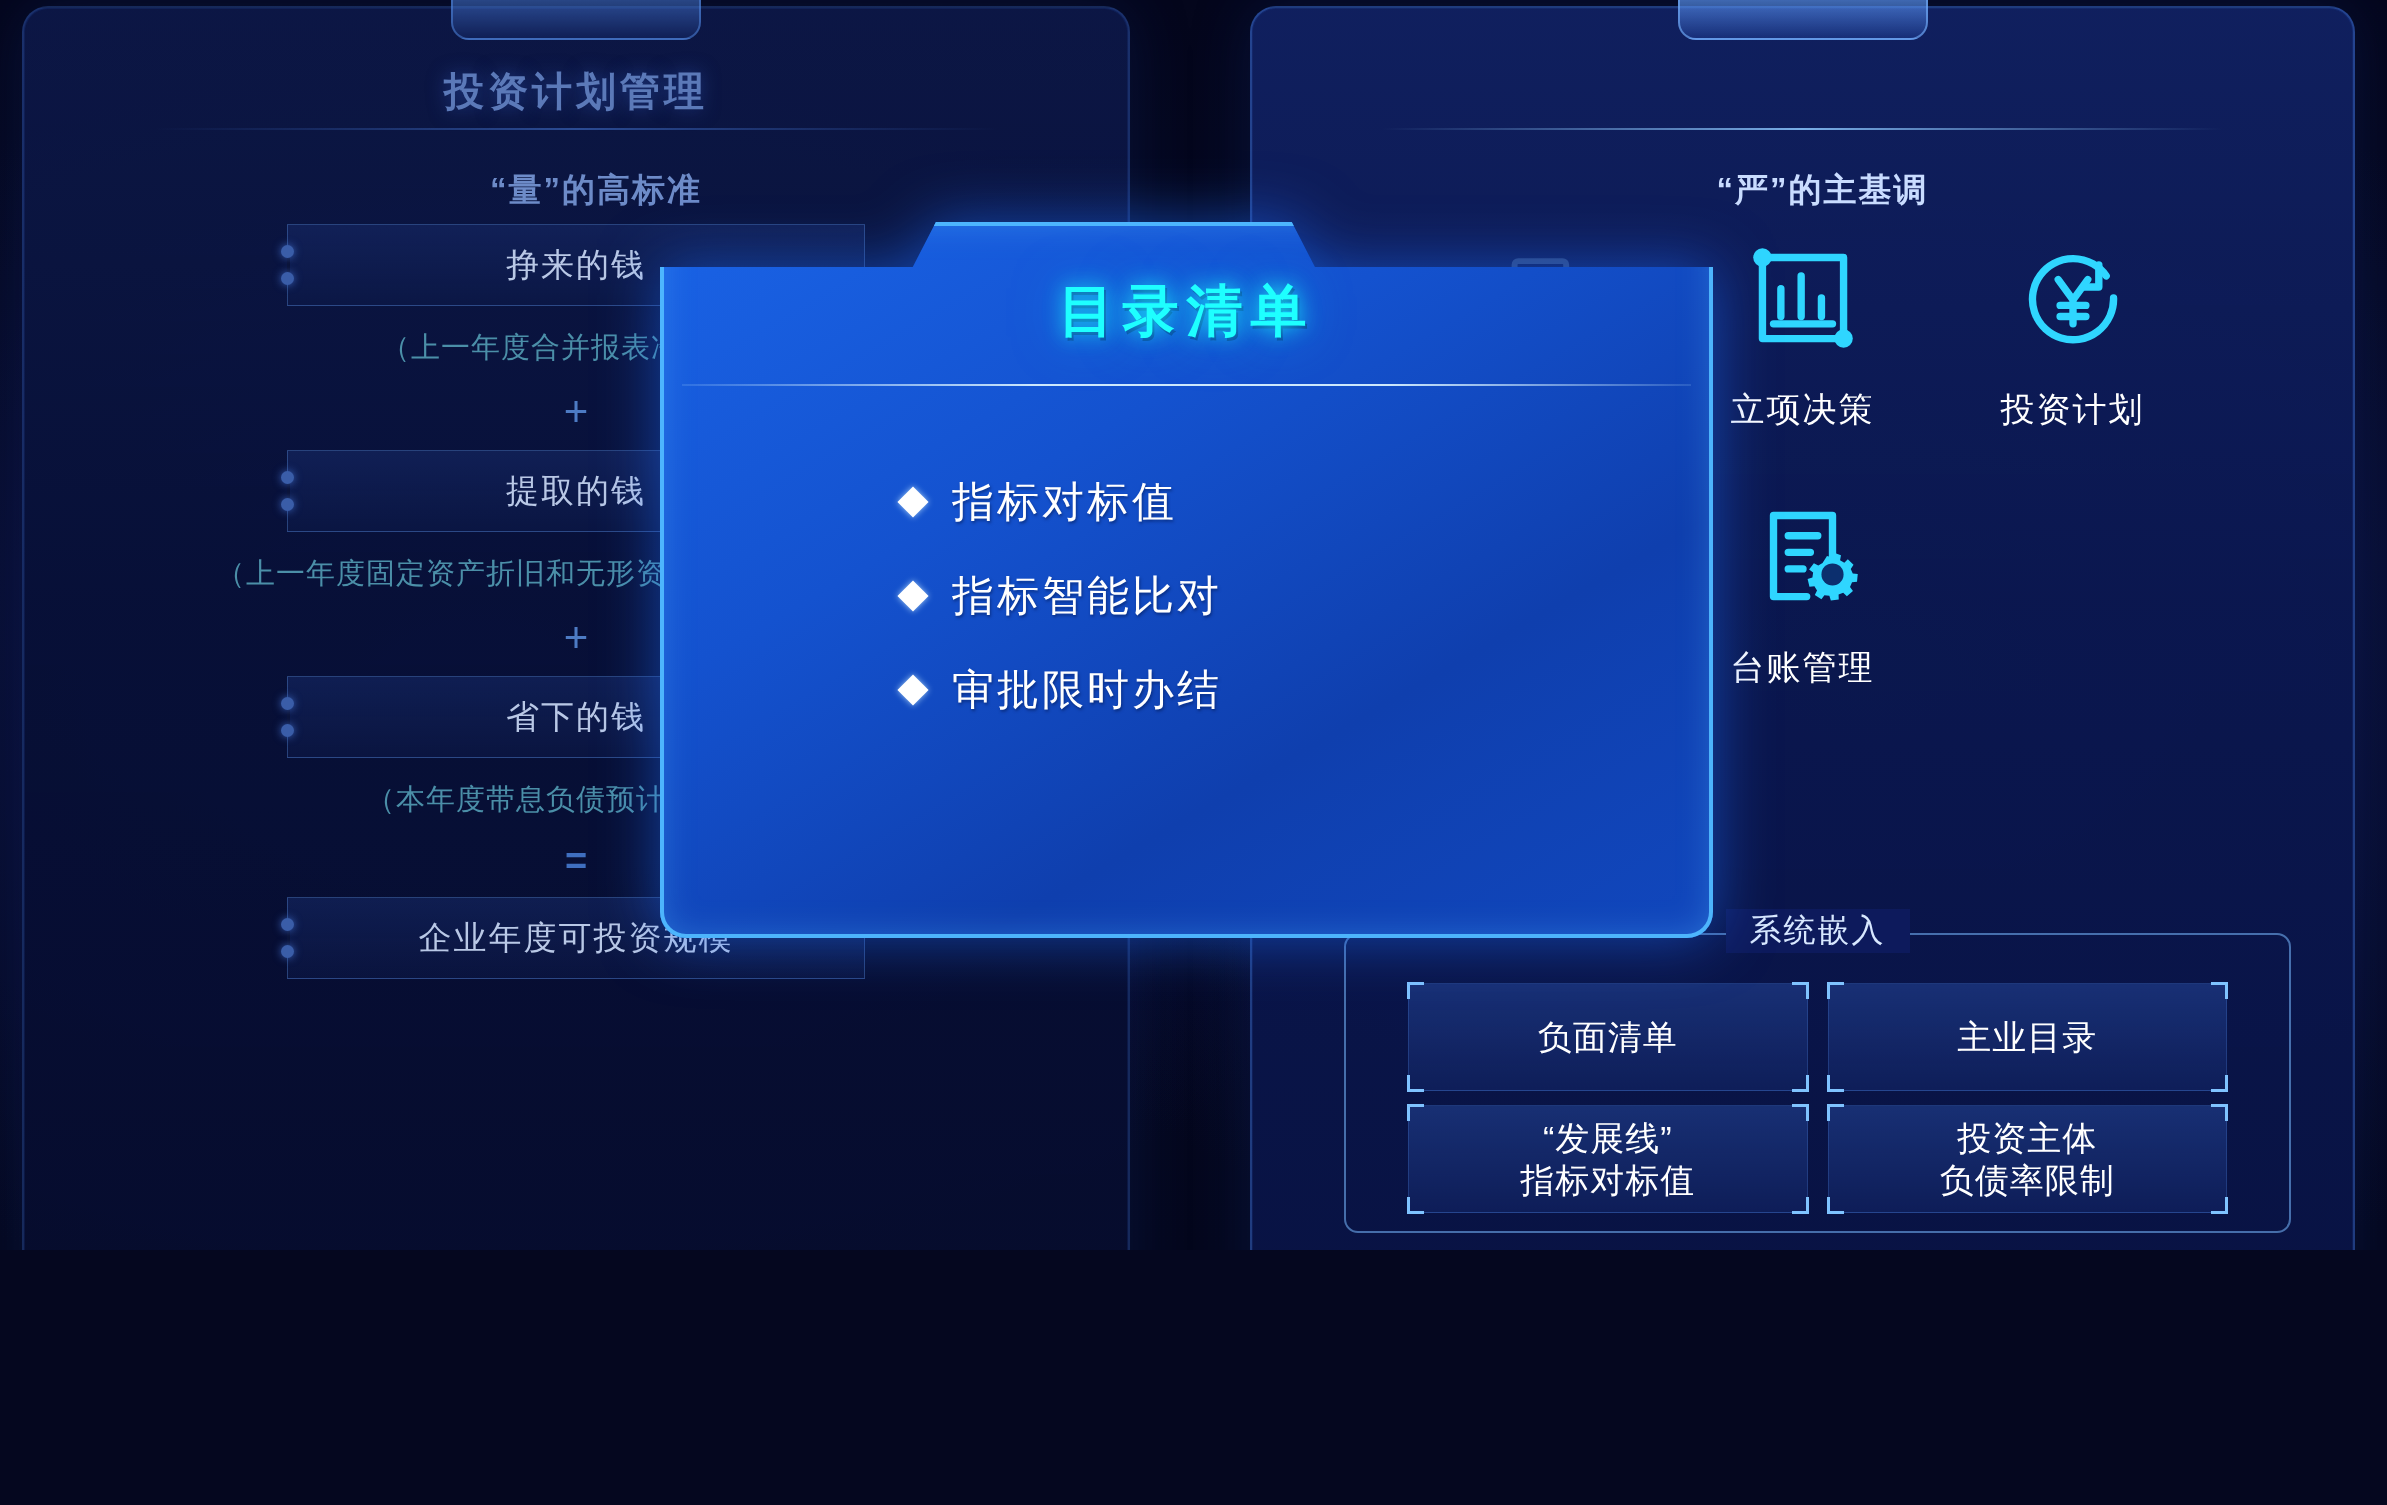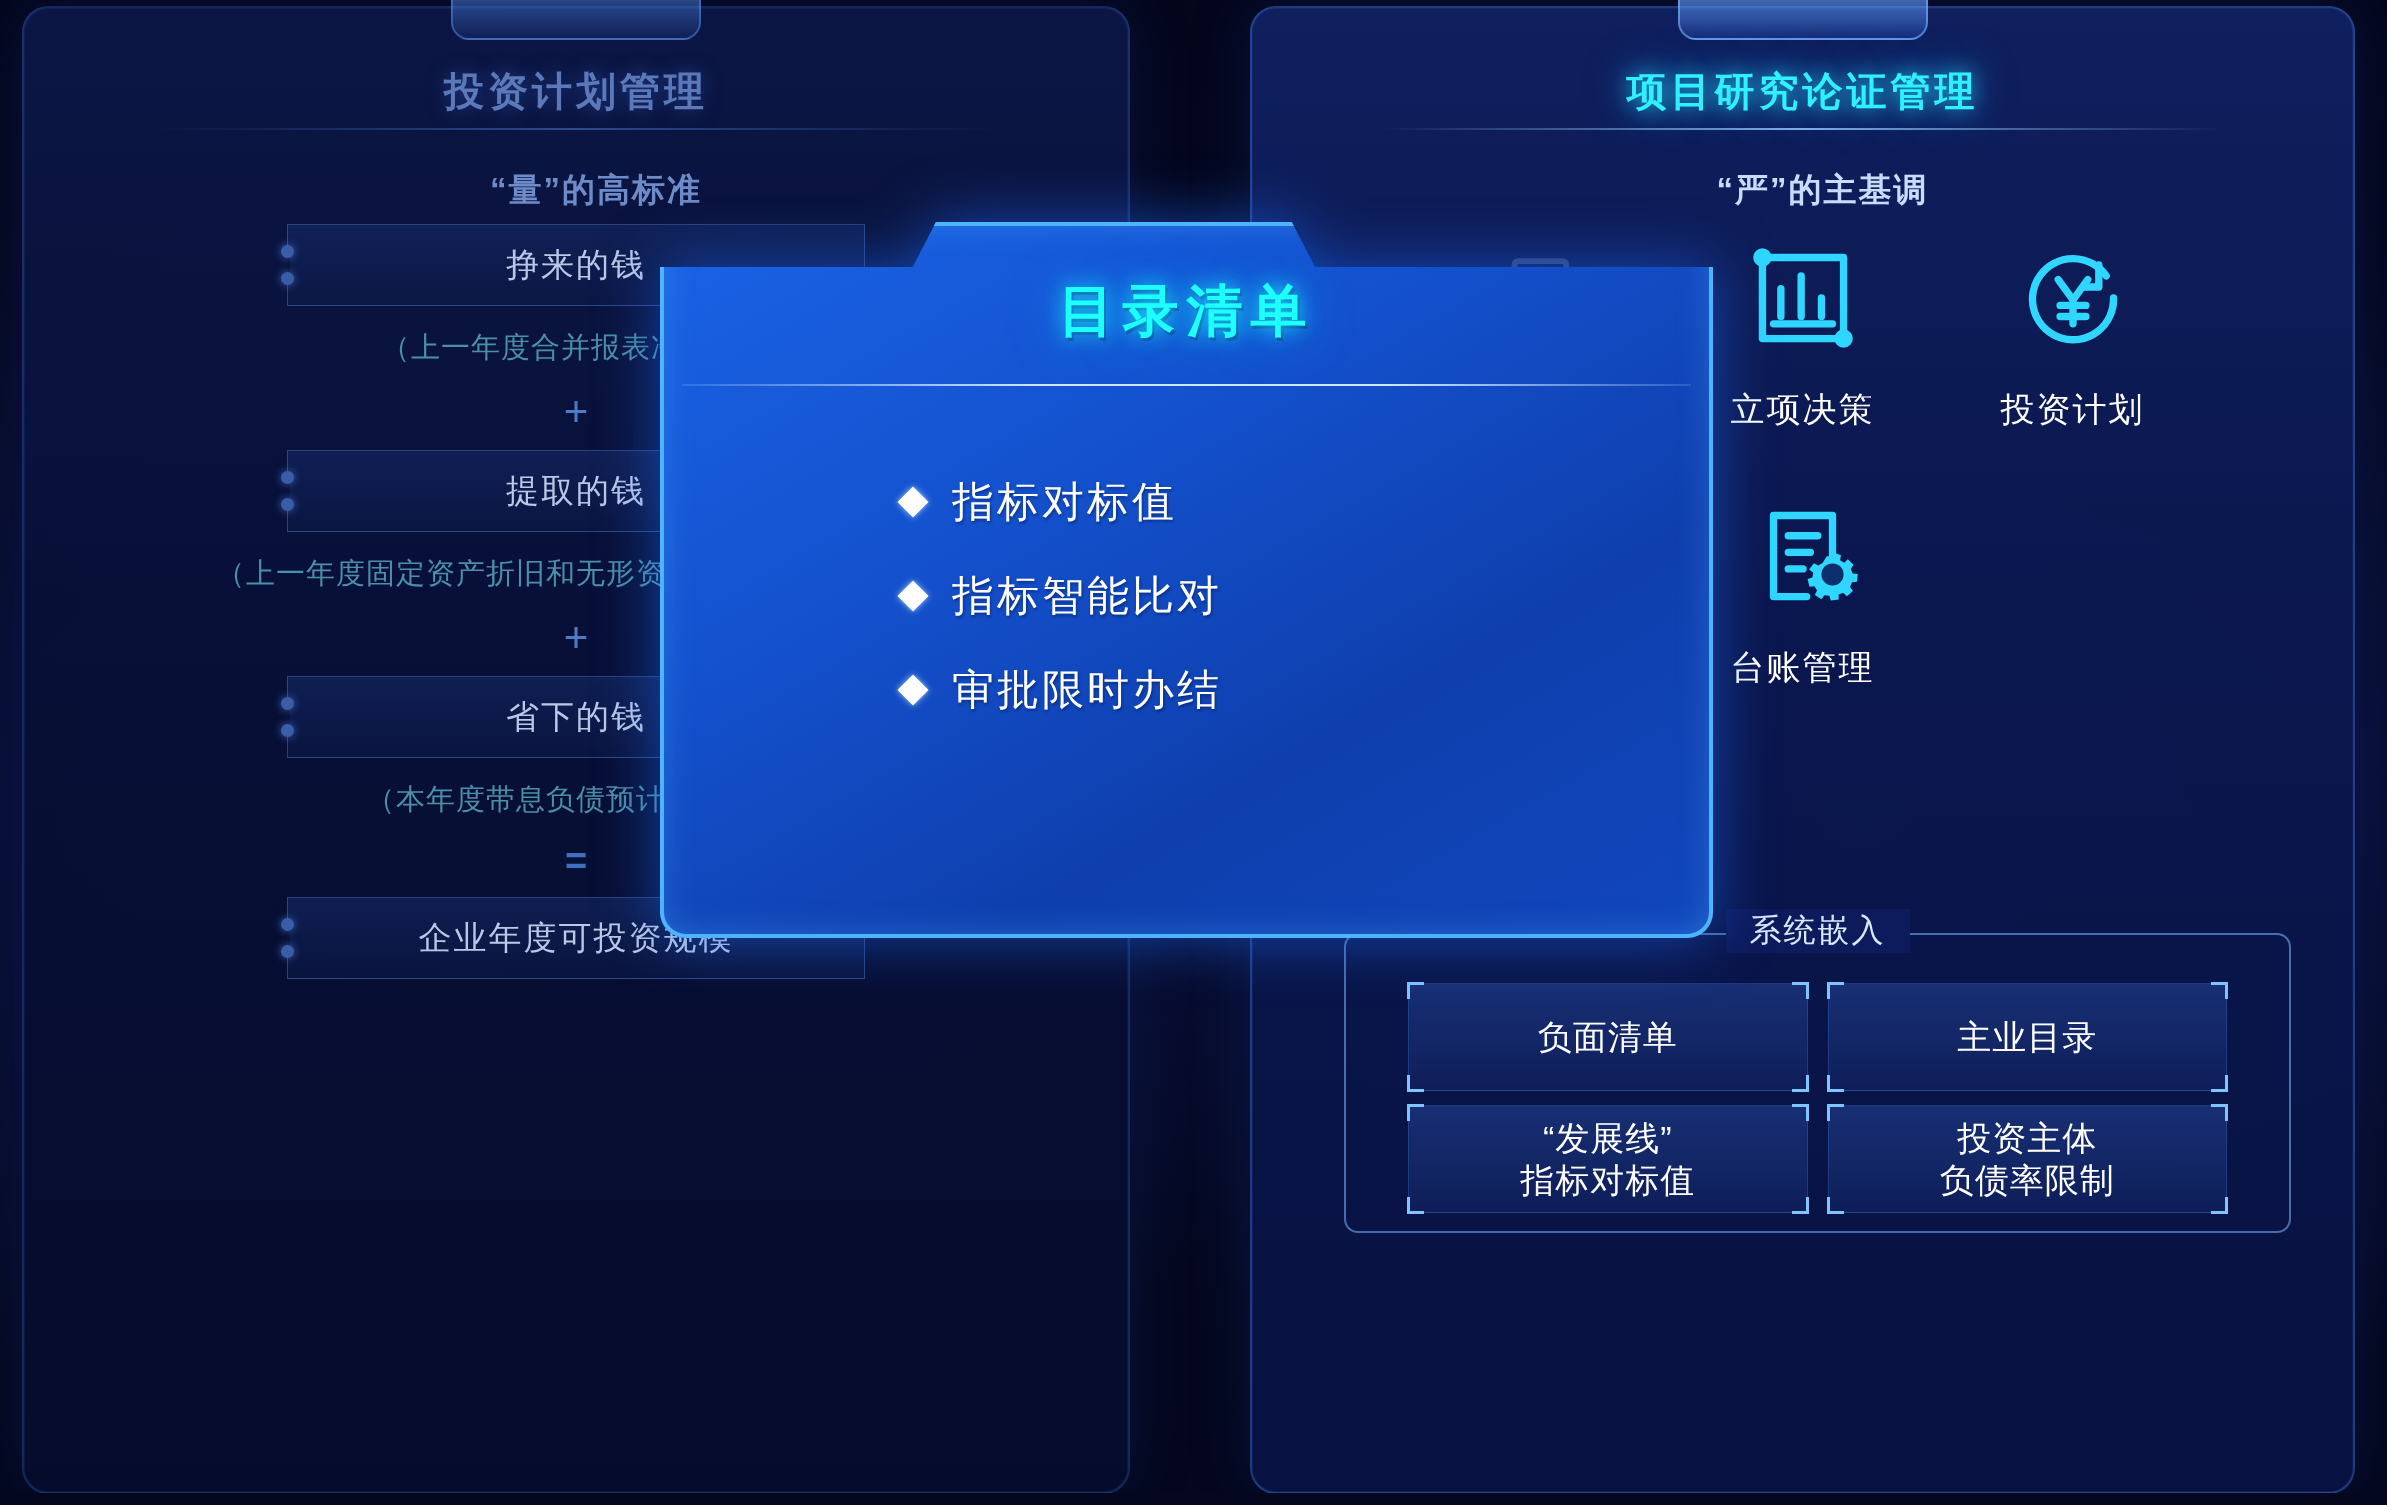--- a/index.html
+++ b/index.html
@@ -4,21 +4,21 @@
 <style>
   * { box-sizing: border-box; margin: 0; padding: 0; }
   html, body {
     width: 2387px; height: 1505px;
     background: #05071f;
     font-family: "Liberation Sans", "DejaVu Sans", sans-serif;
     overflow: hidden;
   }
   #stage {
     position: relative;
-    width: 2387px; height: 1493px;
+    width: 2387px; height: 1250px;
     background:
       radial-gradient(ellipse 1400px 900px at 20% 55%, #0a1140 0%, rgba(10,17,64,0) 70%),
       radial-gradient(ellipse 1400px 900px at 78% 55%, #0b1448 0%, rgba(11,20,72,0) 70%),
       linear-gradient(180deg, #04061c 0%, #060a24 45%, #04071d 100%);
     overflow: hidden;
   }
 
   
   .panel {
     position: absolute;
@@ -214,21 +214,20 @@
       <div class="f-box">
         <span class="f-dot top"></span>
         <span class="f-dot bot"></span>
         <span class="f-box-text">企业年度可投资规模</span>
       </div>
     </div>
   </section>
 
   <section class="panel right">
     <div class="panel-notch"></div>
-    <h2 class="panel-title">项目研究论证管理</h2>
     <div class="panel-rule"></div>
     <h3 class="panel-sub">“严”的主基调</h3>
 
     <div class="icon-grid">
       <div class="icon-row">
 
         <div class="icon-cell ghost">
           <div class="icon-art ghost-icon">
             <svg width="118" height="118" viewBox="0 0 64 64" fill="none" stroke="#9fd4ff" stroke-width="3.2" stroke-linecap="round" stroke-linejoin="round">
               <path d="M8 18h16l4 5h10v26H8z"></path>

